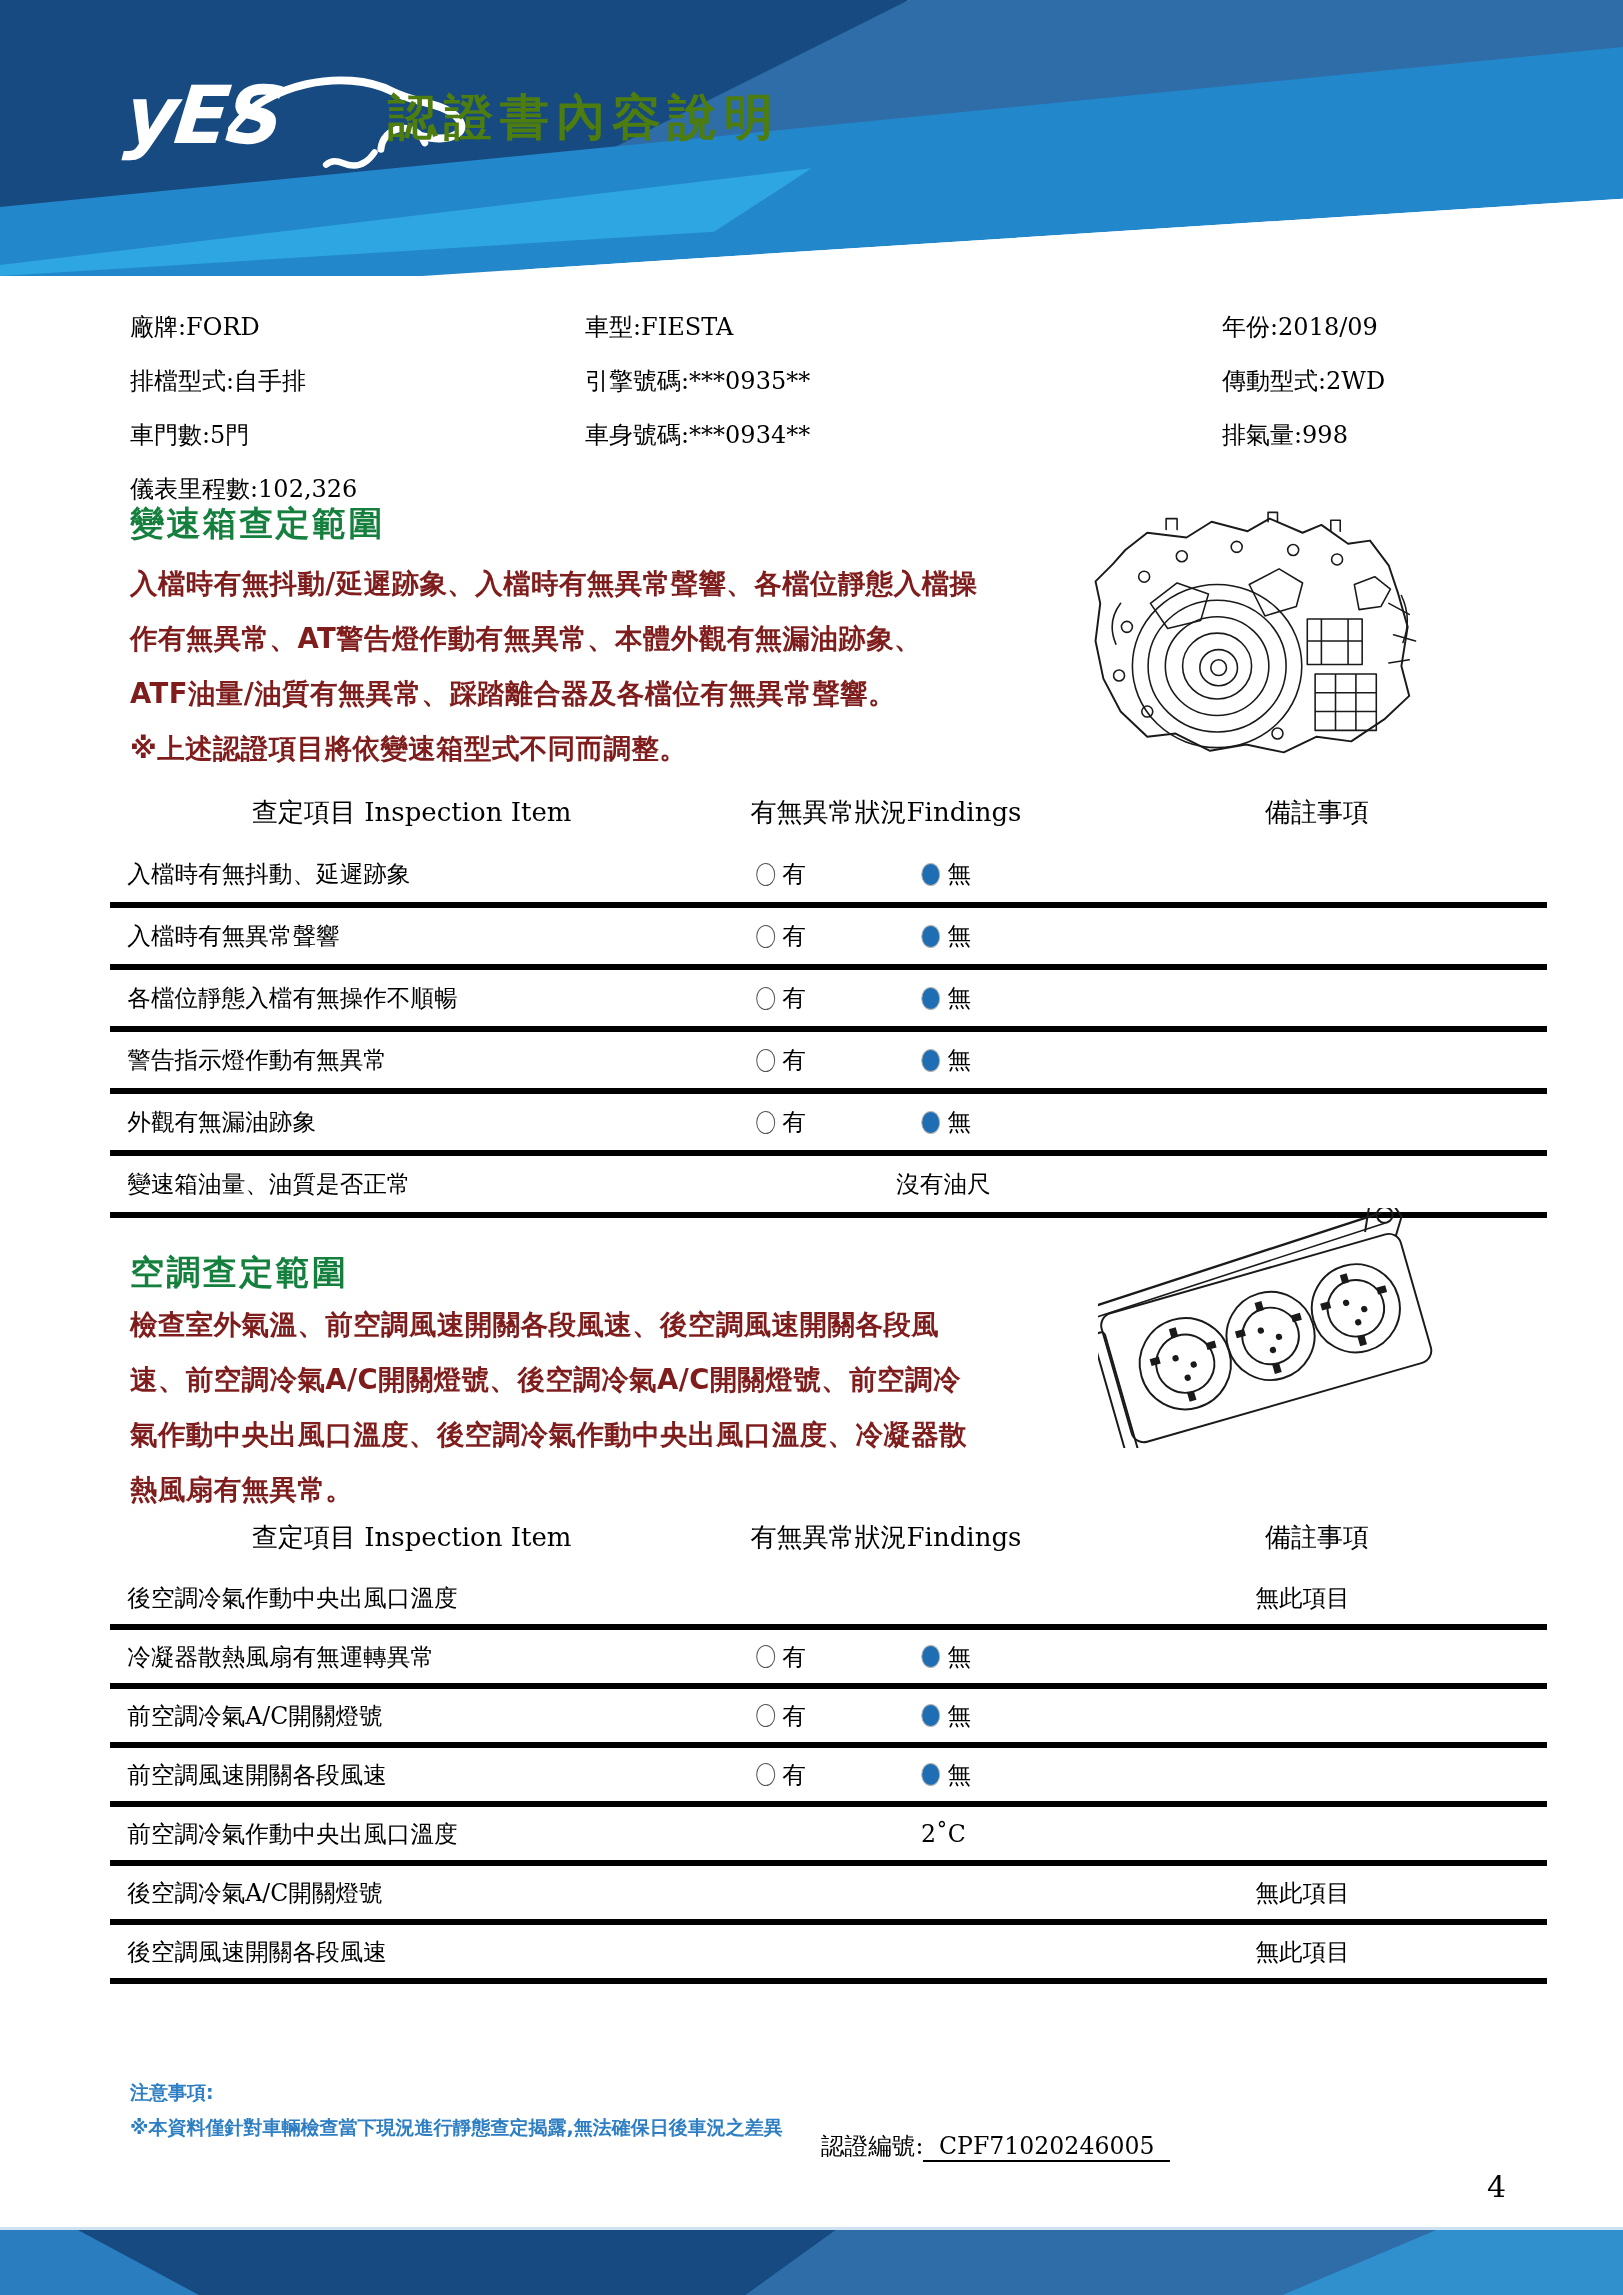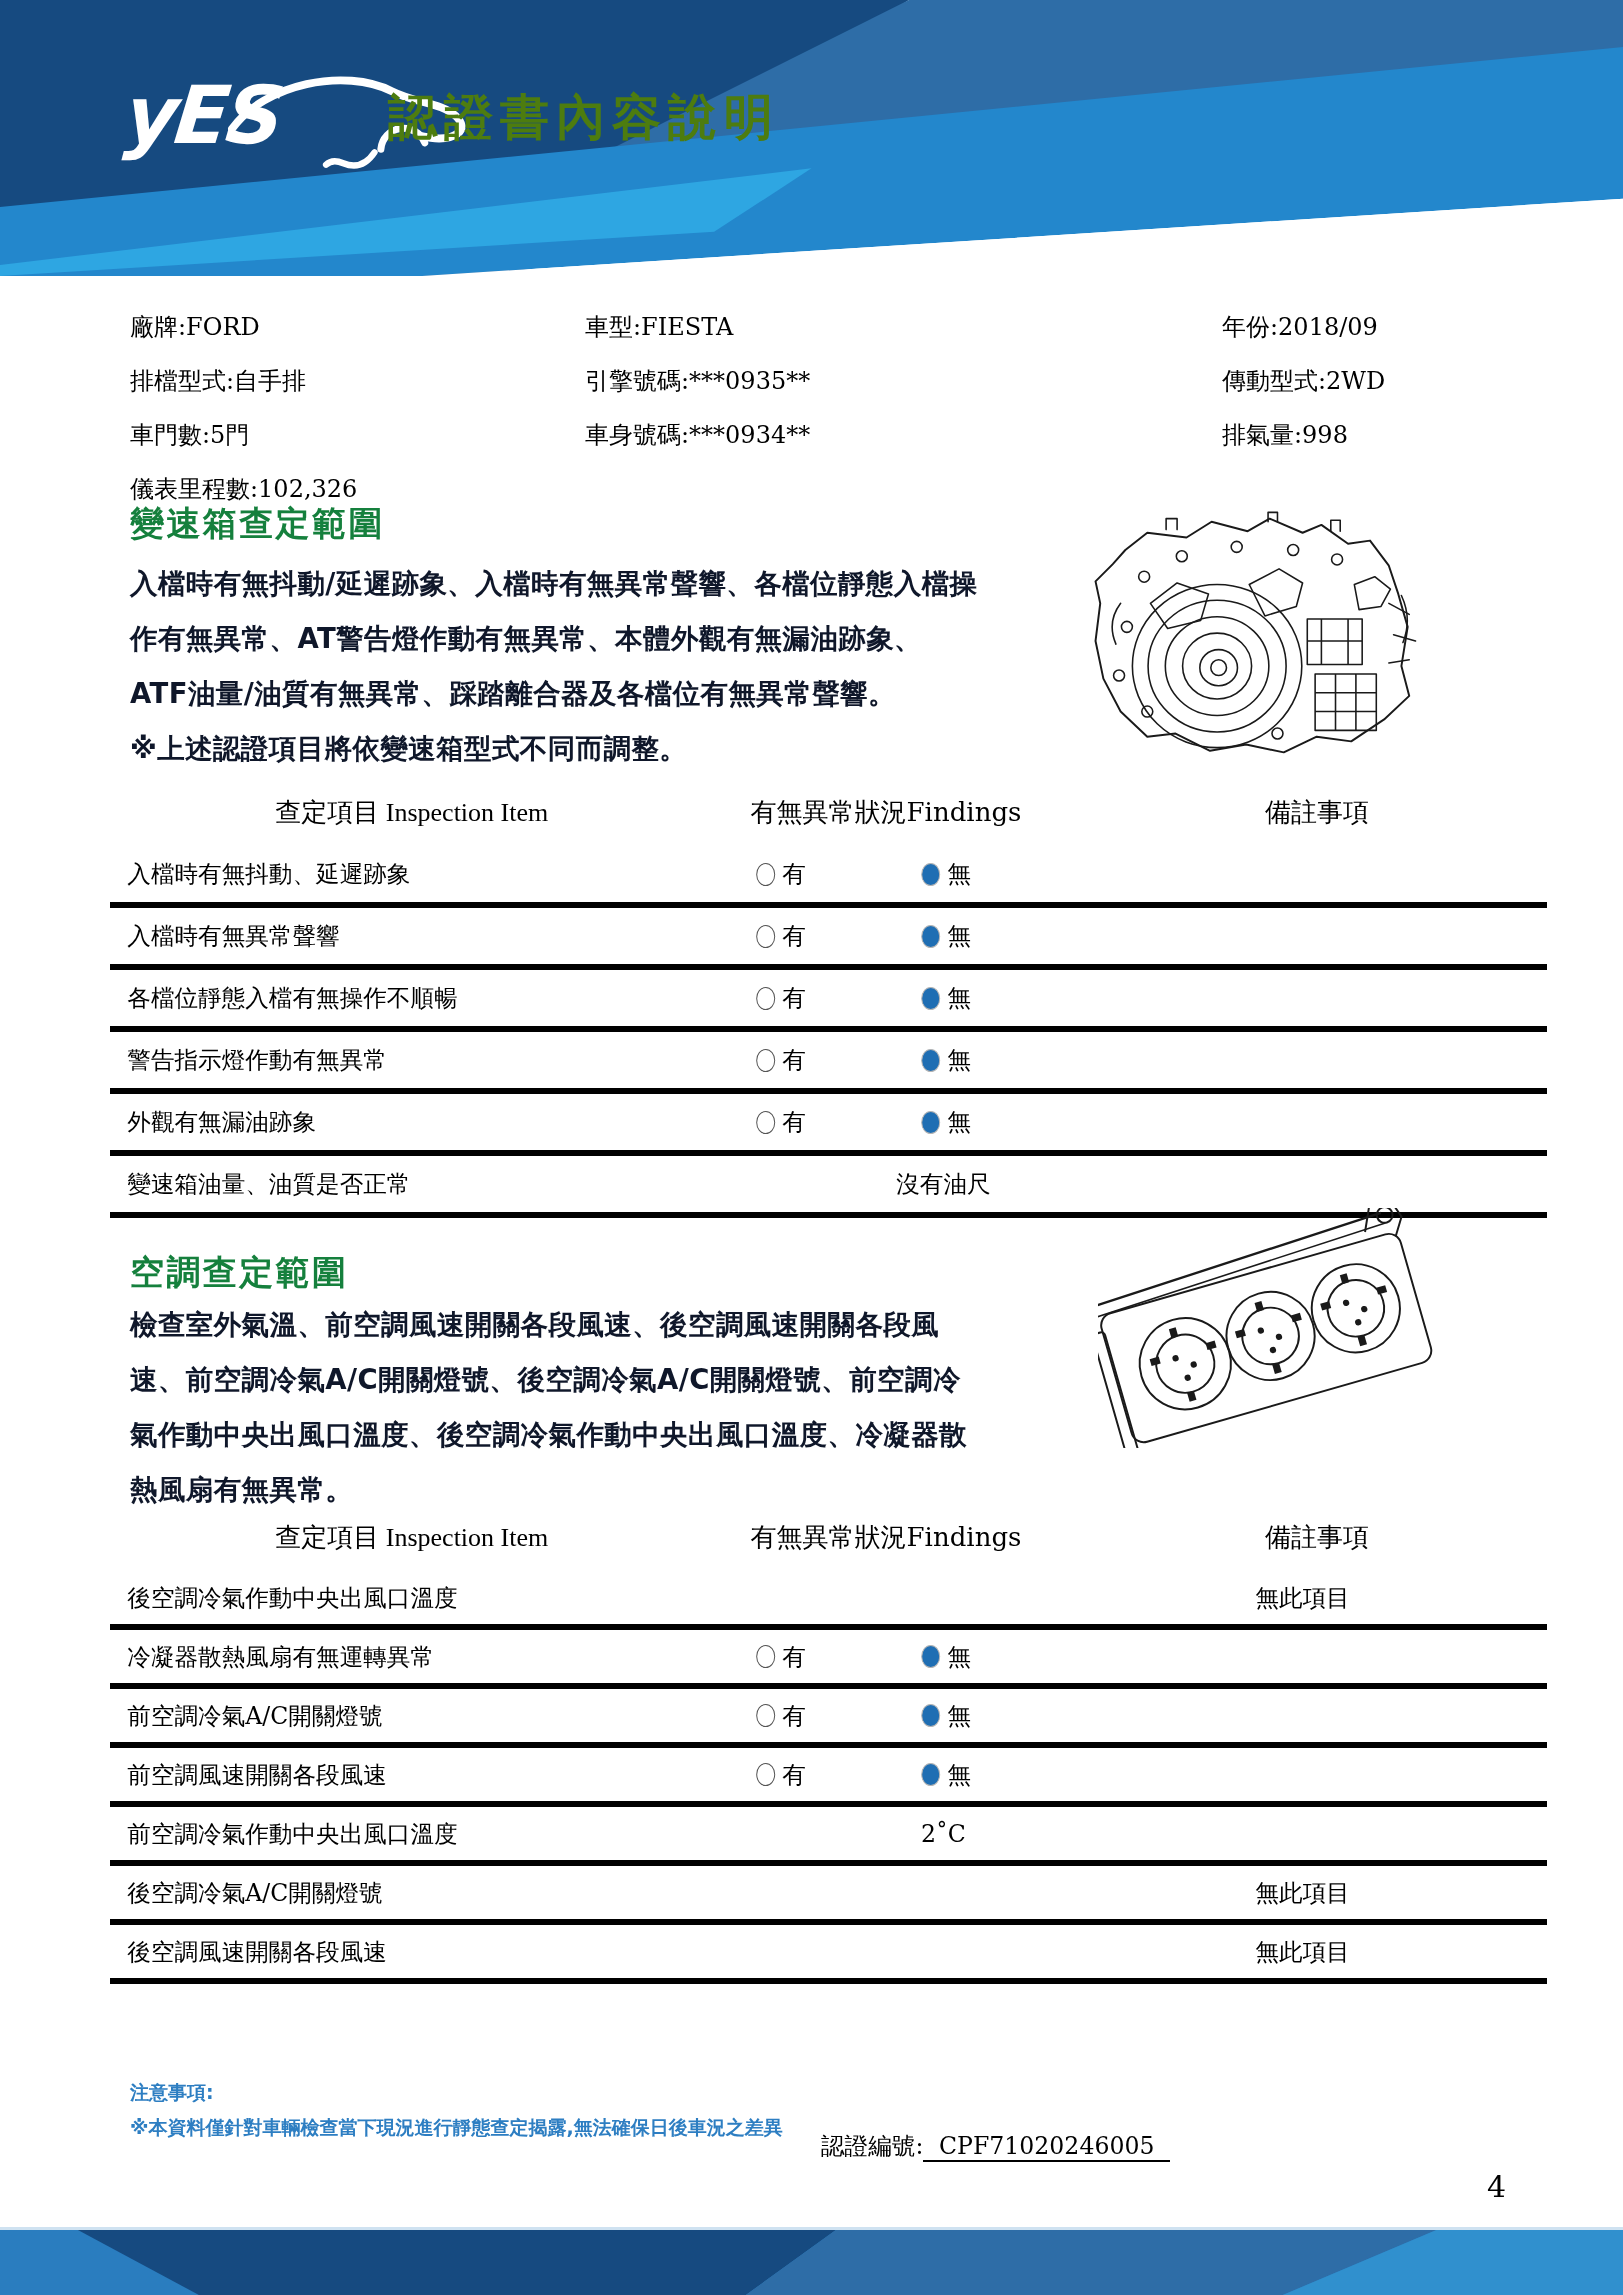--- a/index.html
+++ b/index.html
@@ -24,27 +24,27 @@
   .vinfo{position:absolute;top:300px;left:130px;width:1406px;font-size:24px;line-height:54px;}
   .vcol{position:absolute;top:0;}
   .vcol.c1{left:0;}
   .vcol.c2{left:455px;}
   .vcol.c3{left:1092px;}
   .vline{white-space:nowrap;}
   
   .sec-title{position:absolute;left:130px;margin:0;font-family:"DejaVu Sans","Liberation Sans",sans-serif;
              font-size:34px;font-weight:800;color:#15803d;letter-spacing:2.4px;}
   .sec-desc{position:absolute;left:130px;width:848px;font-family:"DejaVu Sans","Liberation Sans",sans-serif;
-            font-size:27.5px;font-weight:700;color:#0f172a;line-height:55px;letter-spacing:0.4px;}
+            font-size:27.5px;font-weight:700;color:#7f1d1d;line-height:55px;letter-spacing:0.4px;}
   .illu{position:absolute;}
   
   .tbl{position:absolute;left:110px;width:1437px;font-size:23.6px;}
   .thead{position:relative;height:69px;}
   .thead span{position:absolute;top:50%;transform:translate(-50%,-50%);white-space:nowrap;font-size:26px;}
-  .thead .h1{left:21%;font-family:Liberation Serif, serif;}
+  .thead .h1{left:21%;}
   .thead .h2{left:54%;}
   .thead .h3{left:84%;}
   .trow{position:relative;border-bottom:6.3px solid #000;}
   .t1 .trow{height:56px;}
   .t2 .trow{height:53px;}
   .ti{position:absolute;left:17.3px;top:50%;transform:translateY(-50%);white-space:nowrap;}
   .opt{position:absolute;top:50%;transform:translate(-50%,-50%);display:flex;align-items:center;gap:7px;white-space:nowrap;}
   .opt.oy{left:46.7%;}
   .opt.on{left:58.2%;}
   .rb{width:19px;height:23px;border:1.6px solid #555;border-radius:50%;background:#fff;display:inline-block;box-sizing:border-box;}

